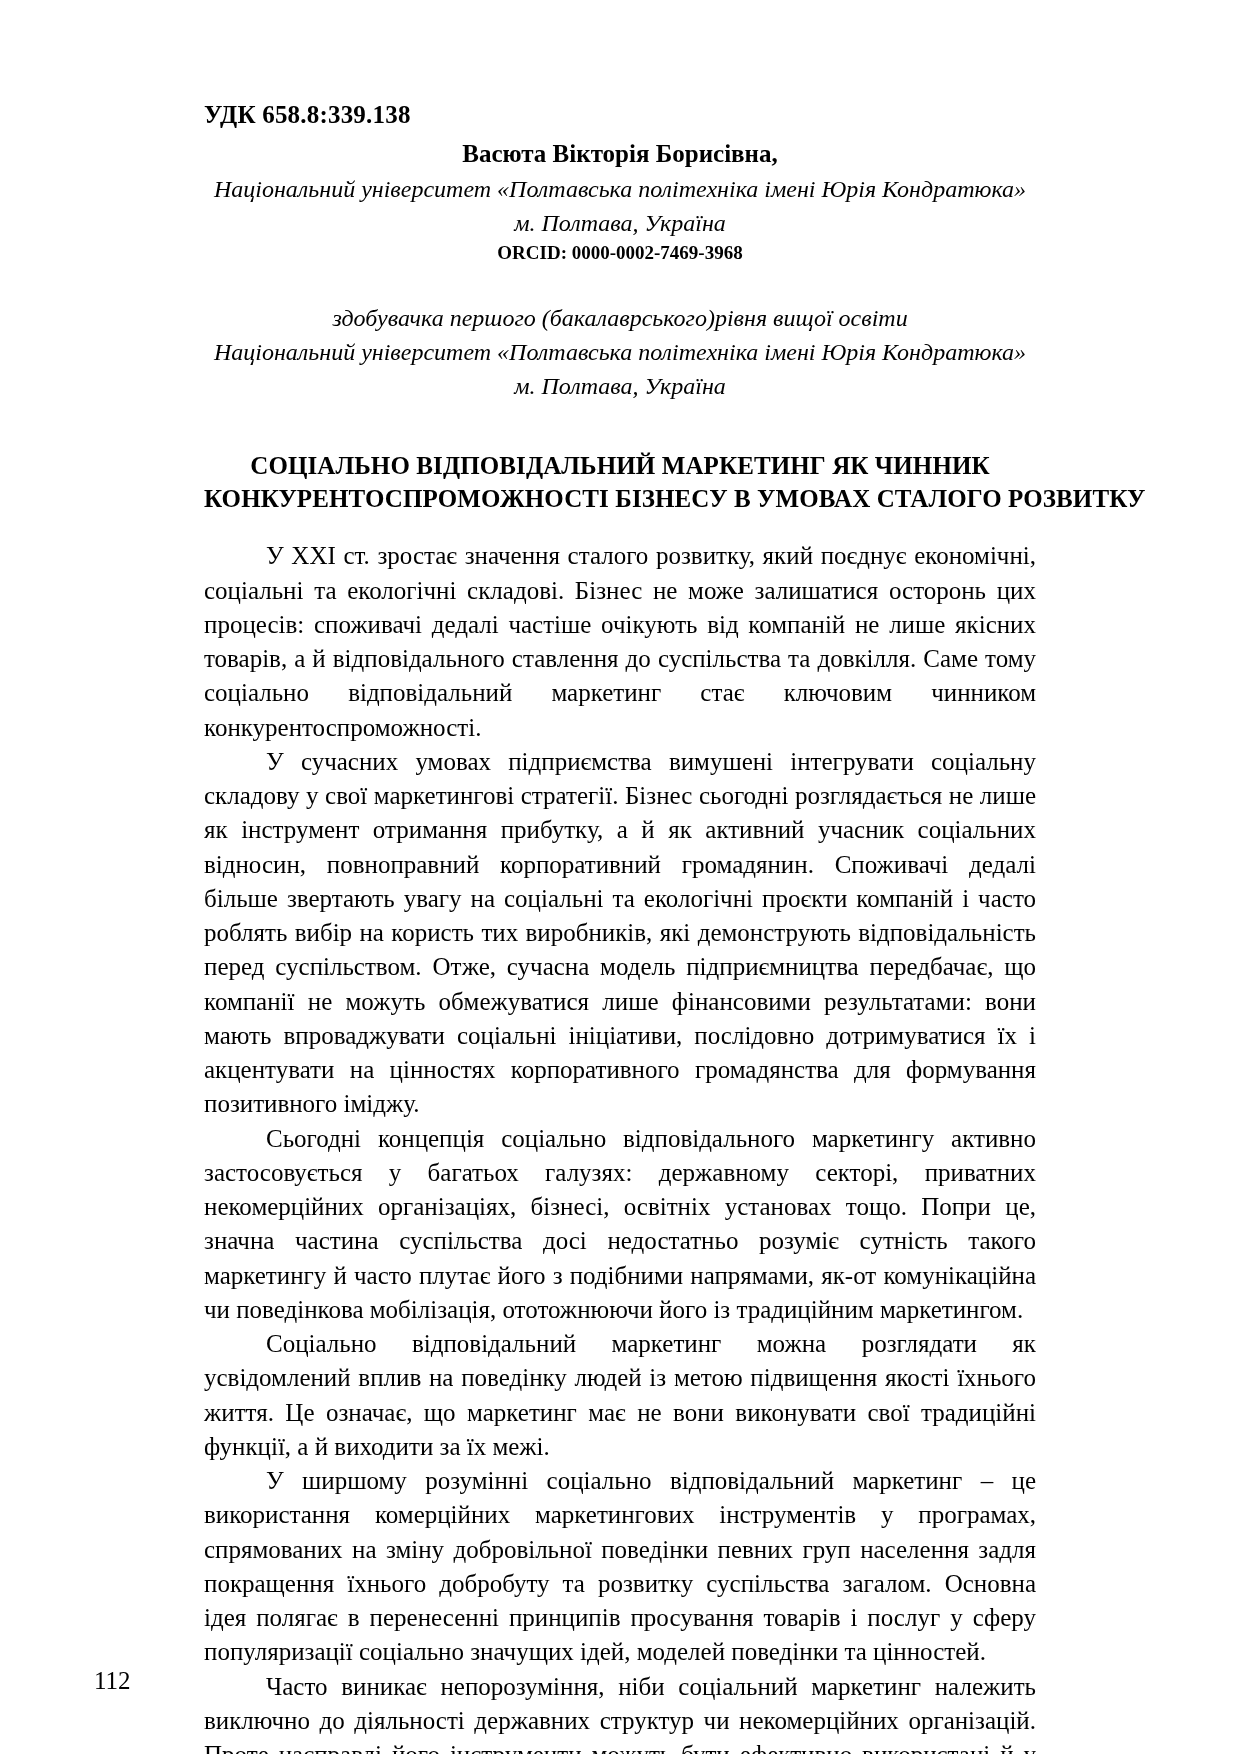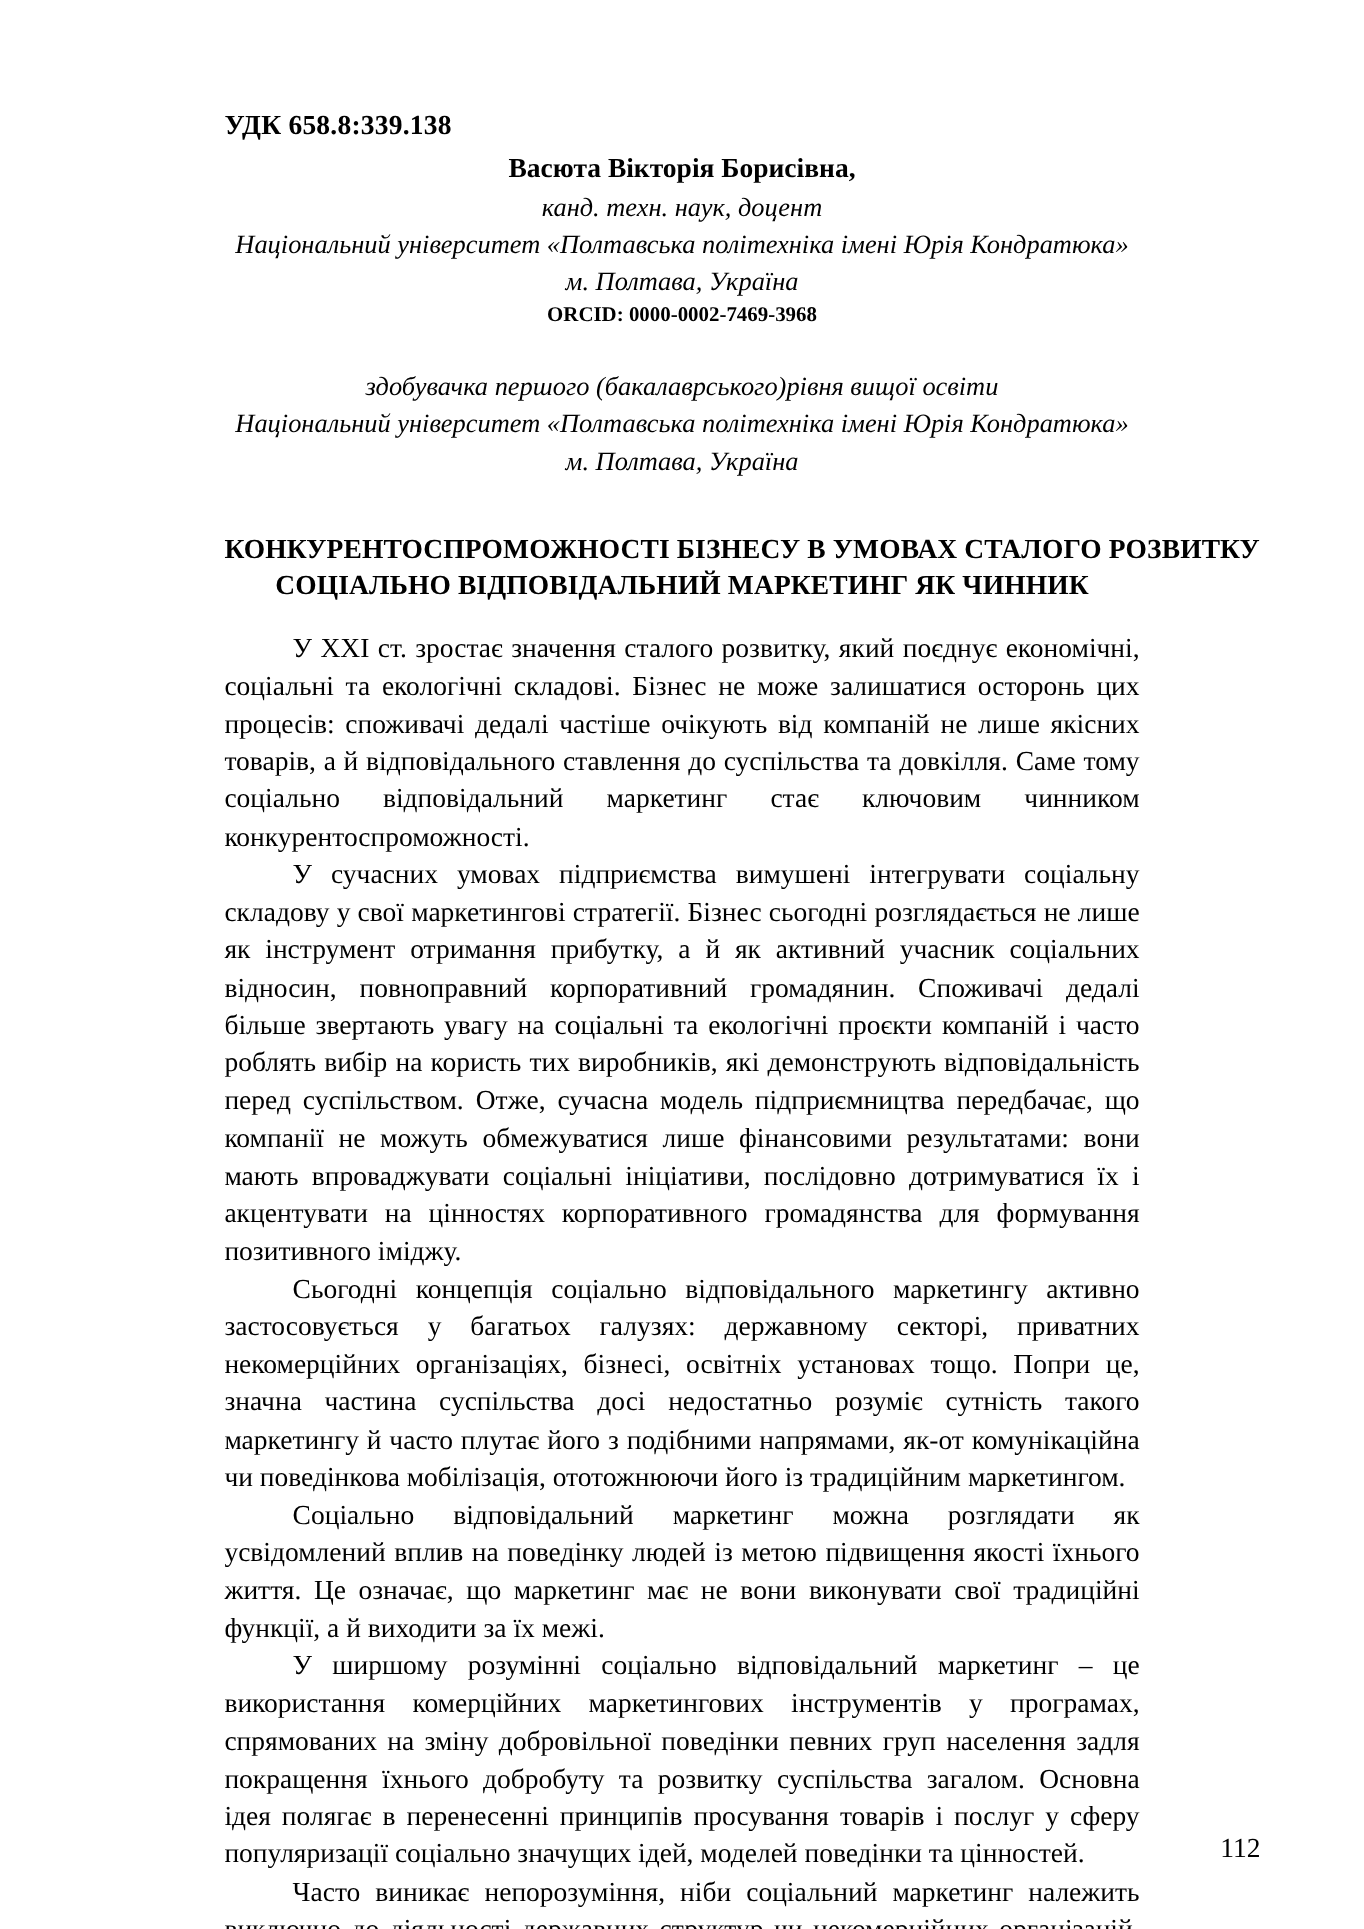--- a/index.html
+++ b/index.html
@@ -73,49 +73,48 @@
     text-align: justify;
     text-indent: 62px;
     hyphens: none;
   }
 
   .page-number {
     position: absolute;
     left: 0;
     right: 0;
     bottom: 58px;
-    text-align: right;
+    text-align: left;
     font-size: 25px;
     line-height: 1.2;
   }
 </style>
 </head>
 <body>
 
 <div class="page">
 
   <div class="udk">УДК 658.8:339.138</div>
 
   <div class="author-block first">
     <div class="author-name">Васюта Вікторія Борисівна,</div>
-    <div class="author-line">канд. техн. наук, доцент</div>
     <div class="author-line">Національний університет «Полтавська політехніка імені Юрія Кондратюка»</div>
     <div class="author-line">м. Полтава, Україна</div>
     <div class="orcid">ORCID: 0000-0002-7469-3968</div>
   </div>
 
   <div class="author-block second">
     <div class="author-line">здобувачка першого (бакалаврського)рівня вищої освіти</div>
     <div class="author-line">Національний університет «Полтавська політехніка імені Юрія Кондратюка»</div>
     <div class="author-line">м. Полтава, Україна</div>
   </div>
 
   <div class="title">
+    <span class="title-line">СОЦІАЛЬНО ВІДПОВІДАЛЬНИЙ МАРКЕТИНГ ЯК ЧИННИК</span>
     <span class="title-line">КОНКУРЕНТОСПРОМОЖНОСТІ БІЗНЕСУ В УМОВАХ СТАЛОГО РОЗВИТКУ</span>
-    <span class="title-line">СОЦІАЛЬНО ВІДПОВІДАЛЬНИЙ МАРКЕТИНГ ЯК ЧИННИК</span>
   </div>
 
   <div class="body">
     <p>У XXI ст. зростає значення сталого розвитку, який поєднує економічні, соціальні та екологічні складові. Бізнес не може залишатися осторонь цих процесів: споживачі дедалі частіше очікують від компаній не лише якісних товарів, а й відповідального ставлення до суспільства та довкілля. Саме тому соціально відповідальний маркетинг стає ключовим чинником конкурентоспроможності.</p>
     <p>У сучасних умовах підприємства вимушені інтегрувати соціальну складову у свої маркетингові стратегії. Бізнес сьогодні розглядається не лише як інструмент отримання прибутку, а й як активний учасник соціальних відносин, повноправний корпоративний громадянин. Споживачі дедалі більше звертають увагу на соціальні та екологічні проєкти компаній і часто роблять вибір на користь тих виробників, які демонструють відповідальність перед суспільством. Отже, сучасна модель підприємництва передбачає, що компанії не можуть обмежуватися лише фінансовими результатами: вони мають впроваджувати соціальні ініціативи, послідовно дотримуватися їх і акцентувати на цінностях корпоративного громадянства для формування позитивного іміджу.</p>
     <p>Сьогодні концепція соціально відповідального маркетингу активно застосовується у багатьох галузях: державному секторі, приватних некомерційних організаціях, бізнесі, освітніх установах тощо. Попри це, значна частина суспільства досі недостатньо розуміє сутність такого маркетингу й часто плутає його з подібними напрямами, як-от комунікаційна чи поведінкова мобілізація, ототожнюючи його із традиційним маркетингом.</p>
     <p>Соціально відповідальний маркетинг можна розглядати як усвідомлений вплив на поведінку людей із метою підвищення якості їхнього життя. Це означає, що маркетинг має не вони виконувати свої традиційні функції, а й виходити за їх межі.</p>
     <p>У ширшому розумінні соціально відповідальний маркетинг – це використання комерційних маркетингових інструментів у програмах, спрямованих на зміну добровільної поведінки певних груп населення задля покращення їхнього добробуту та розвитку суспільства загалом. Основна ідея полягає в перенесенні принципів просування товарів і послуг у сферу популяризації соціально значущих ідей, моделей поведінки та цінностей.</p>
     <p>Часто виникає непорозуміння, ніби соціальний маркетинг належить виключно до діяльності державних структур чи некомерційних організацій. Проте насправді його інструменти можуть бути ефективно використані й у державному управлінні для покращення іміджу інституцій, підвищення рівня довіри громадян чи стимулювання бажаної соціальної поведінки. При цьому результатом виграє не конкретний маркетолог, а суспільство в цілому та окремі його члени у довгостроковій перспективі.</p>
     <p>Водночас у приватному секторі соціальні інструменти також знаходять своє застосування. Компанії можуть намагатися формувати у споживачів певні переконання чи установки, проте їхньою ключовою метою здебільшого залишається збільшення обсягів продажу та збереження лояльності клієнтів.</p>

